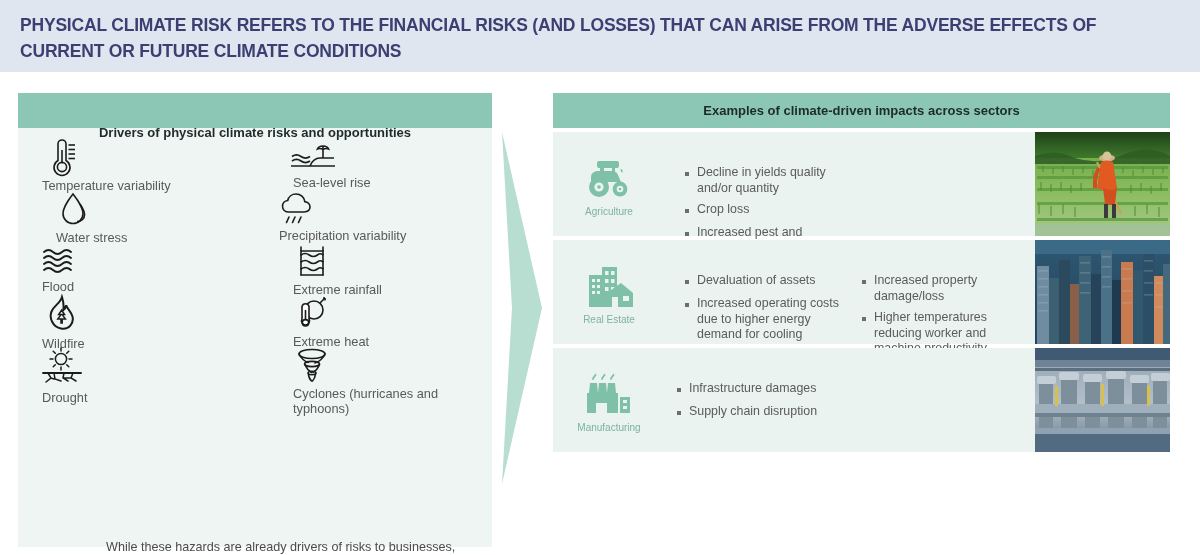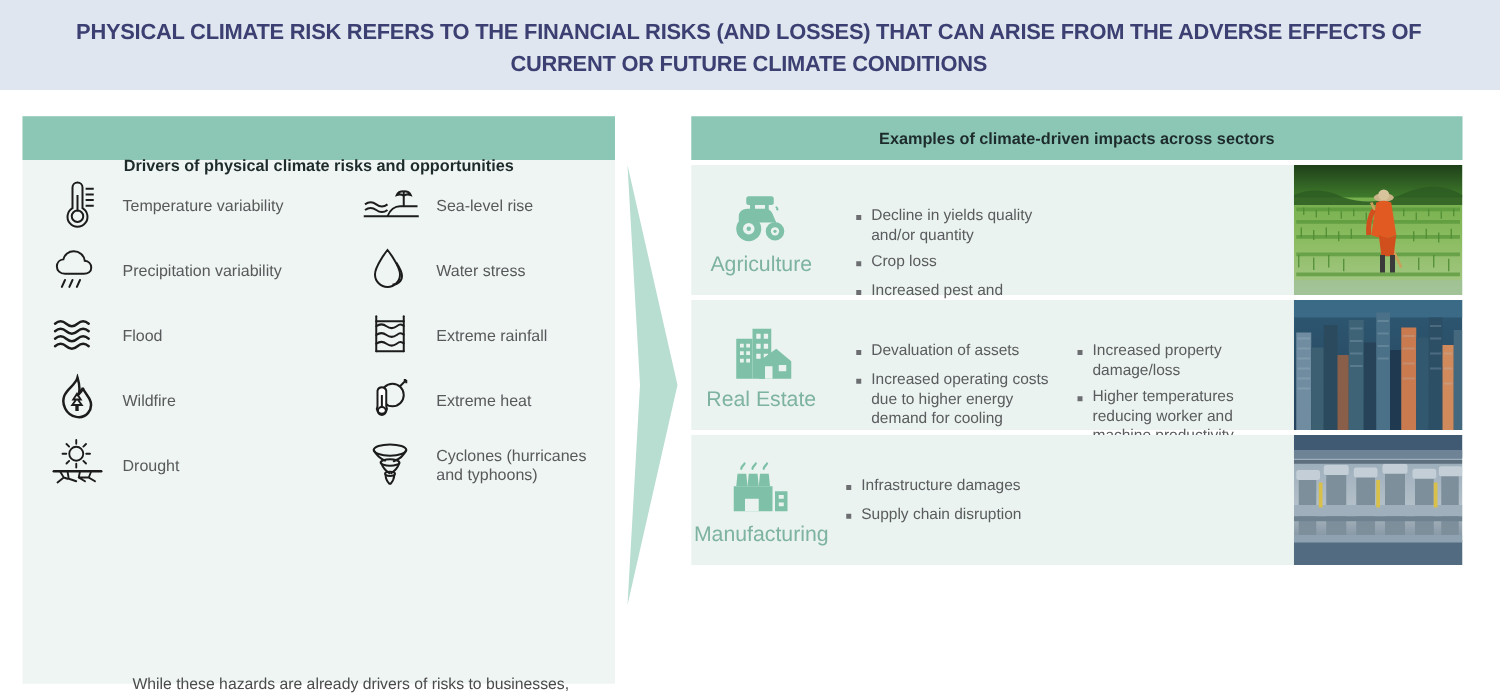--- a/index.html
+++ b/index.html
@@ -17,21 +17,20 @@
     background: #dfe6ef;
     padding: 12px 22px 0 20px;
   }
   .title-text {
     color: #3b3f72;
     font-size: 17.5px;
     font-weight: bold;
     line-height: 26px;
     letter-spacing: -0.2px;
     font-family: "Liberation Sans", sans-serif;
-    text-align: center;
   }
 
   
   .left-panel {
     position: absolute; left: 18px; top: 93px;
     width: 474px; height: 454px;
     background: #eff5f3;
   }
   .panel-header {
     height: 35px; background: #8cc7b5;
@@ -39,23 +38,24 @@
   }
   .panel-header-text {
     font-size: 13px; font-weight: bold; color: #1d2b2b; margin-top: 44px;
   }
   .drivers-grid {
     position: absolute; left: 0; top: 45px; width: 474px;
     display: grid; grid-template-columns: 237px 237px;
     row-gap: 0px;
   }
   .driver-item {
-    display: flex; align-items: center;
+    display: flex; 
     height: 52px;
     padding-left: 16px;
+    flex-direction: column;
   }
   .driver-item.col2 { padding-left: 30px; }
   .driver-icon {
     width: 56px; min-width: 56px; height: 50px;
     display: flex; align-items: center; justify-content: center;
   }
   .driver-label {
     font-size: 12.8px; color: #58595b; line-height: 15px;
     padding-left: 8px;
   }
@@ -93,21 +93,21 @@
   .sector-row:first-of-type { margin-top: 0; }
 
   .sector-left {
     width: 112px; min-width: 112px;
     display: flex; flex-direction: column;
     align-items: center; justify-content: center;
     padding-top: 4px;
   }
   .sector-icon { height: 46px; display:flex; align-items:flex-end; }
   .sector-name {
-    font-size: 17px; color: #7db3a0; margin-top: 5px;
+    font-size: 10px; color: #7db3a0; margin-top: 5px;
   }
   .sector-bullets {
     flex: 1; display: flex; padding: 9px 0 0 0;
   }
   .bullet-col { width: 50%; padding-right: 10px; margin-top: 24px; }
   .bullet-col.col-a { padding-left: 20px; }
   .bullet-col.col-b { padding-left: 12px; }
   .bullet {
     display: flex; margin-bottom: 6px;
   }
@@ -167,40 +167,40 @@
             <path d="M3 16.5c3-2.2 6-2.2 9 0s6 2.2 9 0"></path>
             <path d="M21 26c2-5 6-8 10-8h14"></path>
             <line x1="34" y1="18" x2="34" y2="6"></line>
             <path d="M34 6c-3 0-5 1.4-5.6 3 2-0.8 4-0.6 5.6 0.6"></path>
             <path d="M34 6c3 0 5 1.4 5.6 3-2-0.8-4-0.6-5.6 0.6"></path>
           </svg>
         </span>
         <span class="driver-label">Sea-level rise</span>
       </div>
 
+      <div class="driver-item col2">
+        <span class="driver-icon">
+          <svg width="34" height="40" viewBox="0 0 34 40" fill="none" stroke="#1c1c1c" stroke-width="1.6">
+            <path d="M14 4C14 4 4 16.5 4 23.5A10 10 0 0 0 24 23.5C24 16.5 14 4 14 4z"></path>
+            <path d="M21 14c2.6 4 4.6 7.6 4.6 10.6A7 7 0 0 1 18 31.6"></path>
+          </svg>
+        </span>
+        <span class="driver-label">Water stress</span>
+      </div>
+
       <div class="driver-item">
         <span class="driver-icon">
           <svg width="40" height="38" viewBox="0 0 40 38" fill="none" stroke="#1c1c1c" stroke-width="1.6" stroke-linecap="round">
             <path d="M10 22c-4 0-6.5-2.6-6.5-5.8 0-3 2.2-5.4 5.2-5.7C9.6 6.6 13 4 17 4c4.6 0 8.3 3.3 8.8 7.6 3 .3 5.2 2.6 5.2 5.5 0 3.2-2.6 4.9-6 4.9z"></path>
             <line x1="10" y1="27" x2="7.5" y2="32.5"></line>
             <line x1="16" y1="27" x2="13.5" y2="32.5"></line>
             <line x1="22" y1="27" x2="19.5" y2="32.5"></line>
           </svg>
         </span>
         <span class="driver-label">Precipitation variability</span>
-      </div>
-
-      <div class="driver-item col2">
-        <span class="driver-icon">
-          <svg width="34" height="40" viewBox="0 0 34 40" fill="none" stroke="#1c1c1c" stroke-width="1.6">
-            <path d="M14 4C14 4 4 16.5 4 23.5A10 10 0 0 0 24 23.5C24 16.5 14 4 14 4z"></path>
-            <path d="M21 14c2.6 4 4.6 7.6 4.6 10.6A7 7 0 0 1 18 31.6"></path>
-          </svg>
-        </span>
-        <span class="driver-label">Water stress</span>
       </div>
 
       <div class="driver-item">
         <span class="driver-icon">
           <svg width="42" height="34" viewBox="0 0 42 34" fill="none" stroke="#1c1c1c" stroke-width="1.9" stroke-linecap="round">
             <path d="M3 8c3-2.6 6-2.6 9 0s6 2.6 9 0 6-2.6 9 0"></path>
             <path d="M3 14c3-2.6 6-2.6 9 0s6 2.6 9 0 6-2.6 9 0"></path>
             <path d="M3 20c3-2.6 6-2.6 9 0s6 2.6 9 0 6-2.6 9 0"></path>
             <path d="M3 26c3-2.6 6-2.6 9 0s6 2.6 9 0 6-2.6 9 0"></path>
           </svg>

